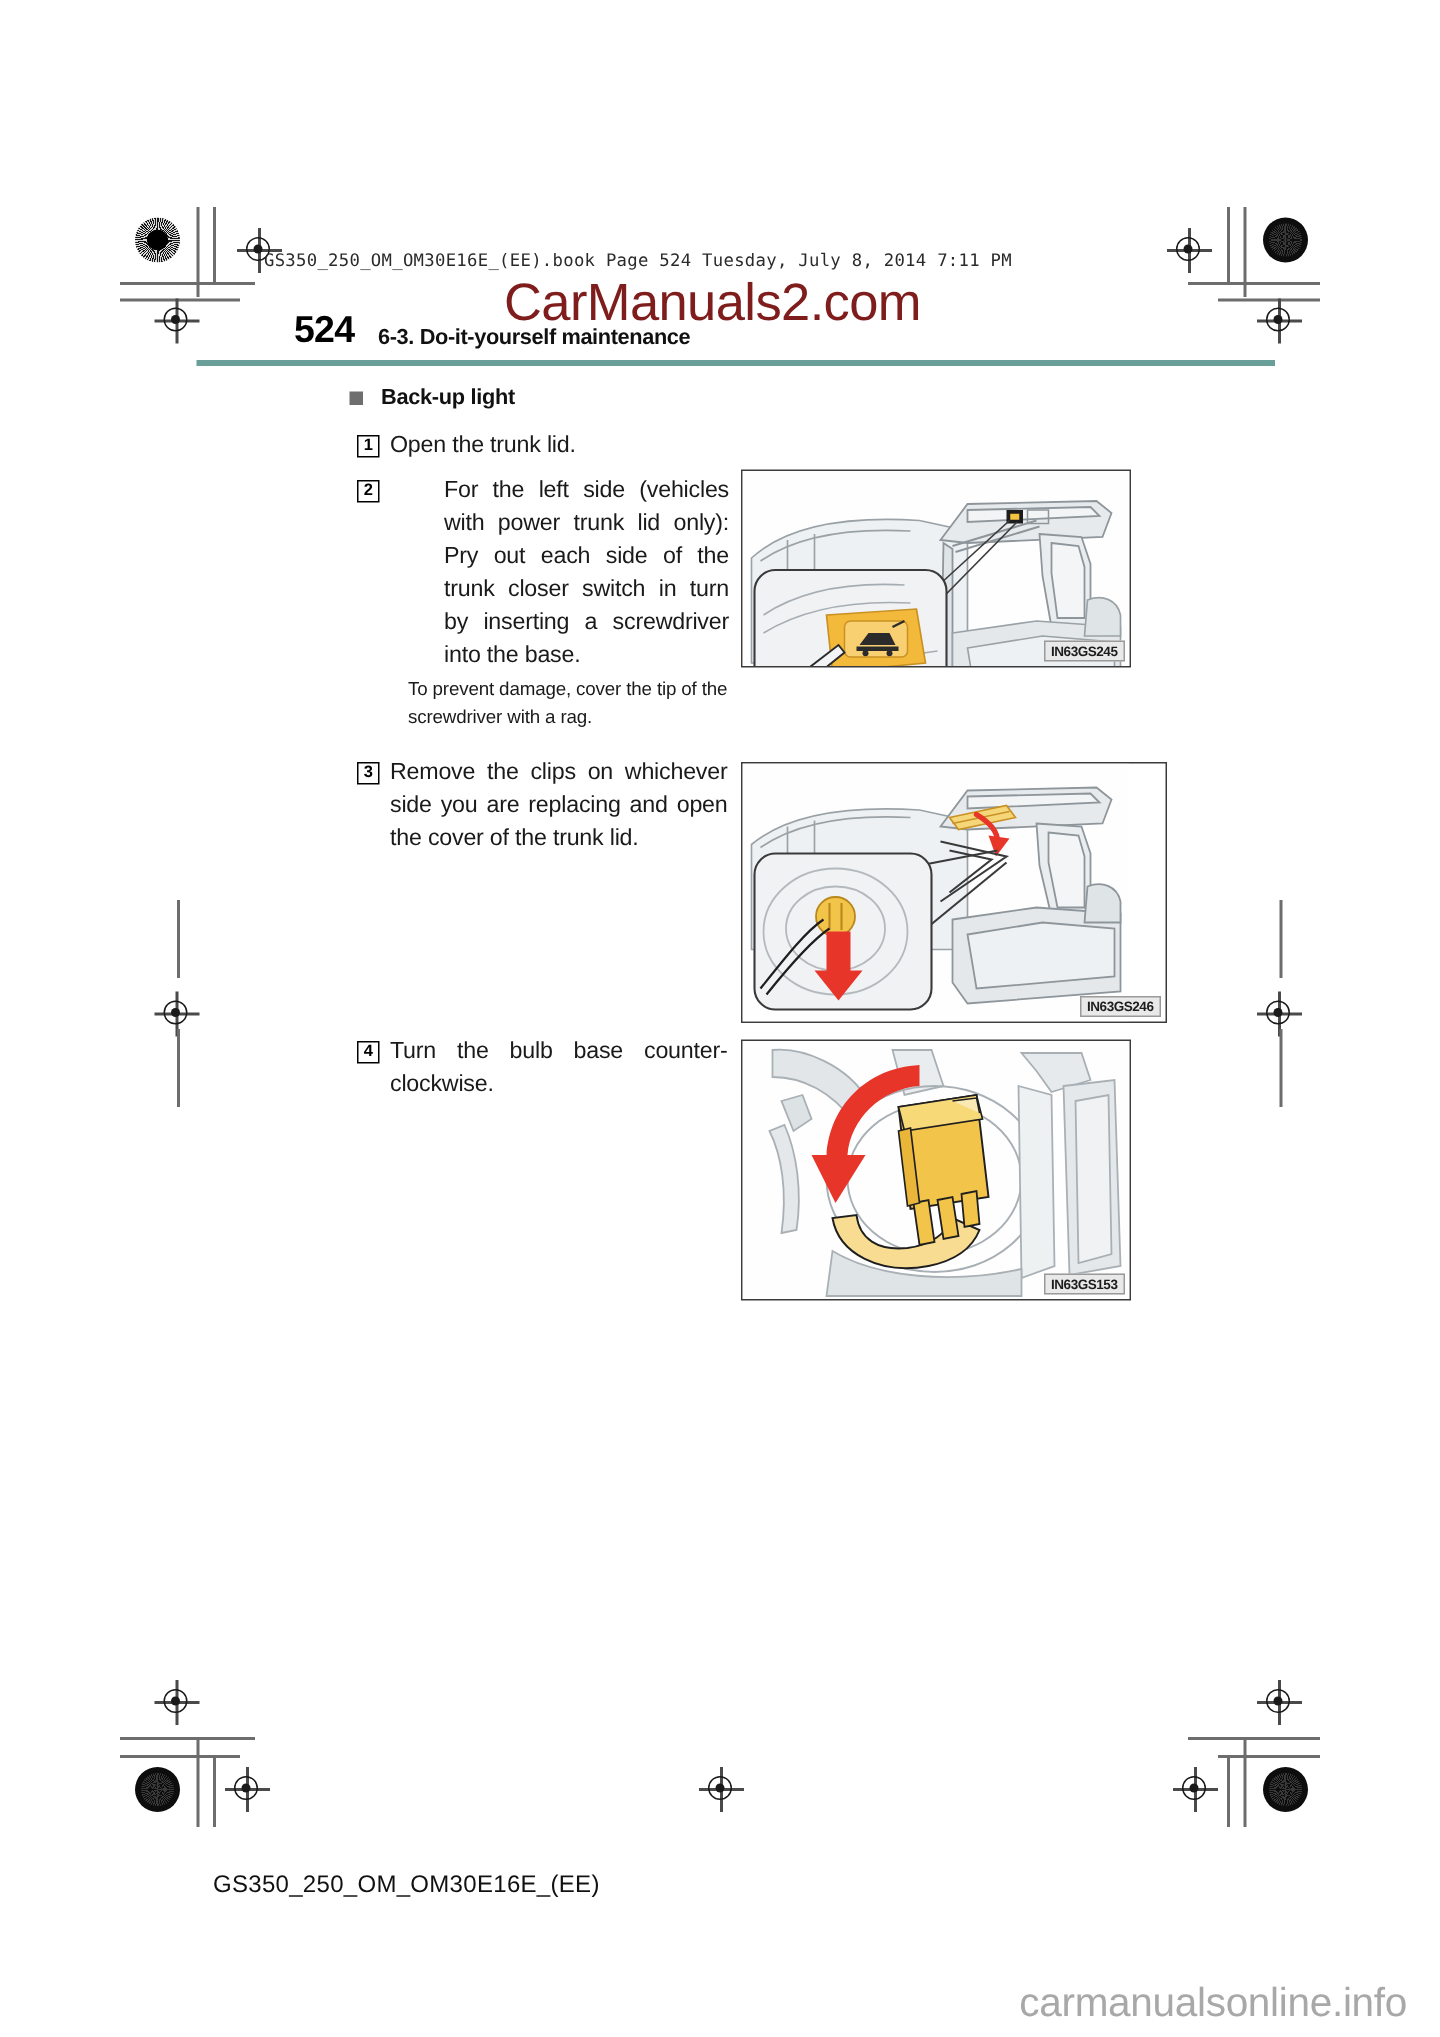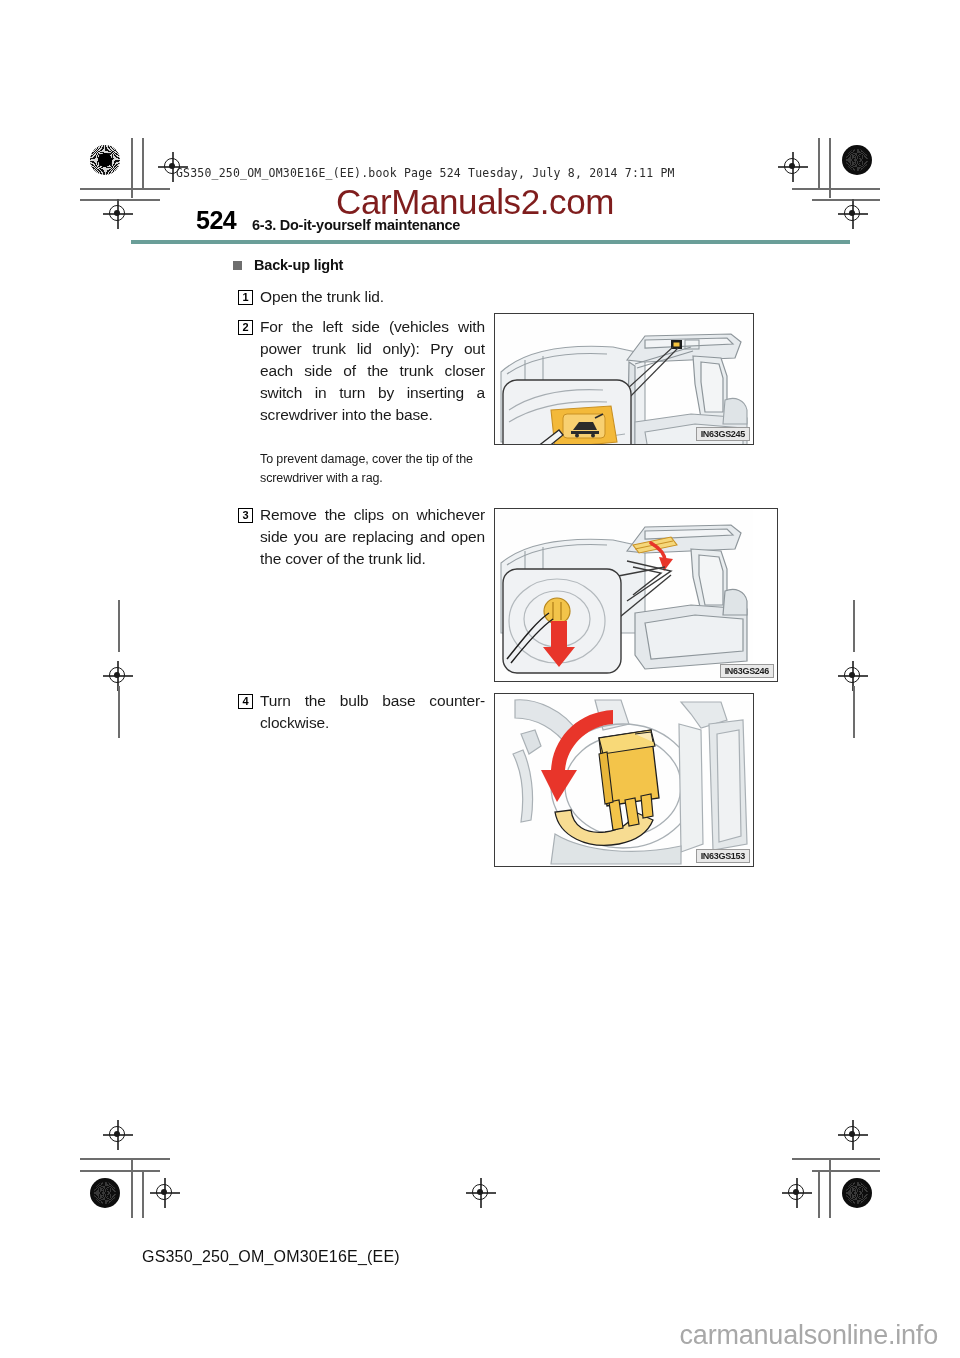--- a/index.html
+++ b/index.html
@@ -182,20 +182,21 @@
     text-justify: inter-word;
   }
   .step-text.nojust { text-align: center; }
 
   .note {
     position: absolute;
     font-size: 12.5px;
     line-height: 19px;
     color: #1a1a1a;
     letter-spacing: -0.1px;
+    margin-left: 12px;
   }
 
   
   .figure {
     position: absolute;
     border: 1.4px solid #3b3b3b;
     background: #ffffff;
     box-sizing: border-box;
     overflow: hidden;
   }
@@ -349,21 +350,21 @@
     <span>Back-up light</span>
   </div>
 
   <div class="step" style="left:238px; top:286px; width:248px;">
     <div class="step-num">1</div>
     <div class="step-text nojust">Open the trunk lid.</div>
   </div>
 
   <div class="step" style="left:238px; top:316px; width:248px;">
     <div class="step-num">2</div>
-    <div class="step-text" style="width:225px;">For the left side (vehicles with power trunk lid only): Pry out each side of the trunk closer switch in turn by inserting a screwdriver into the base.</div>
+    <div class="step-text" style="width:225px;margin-left:36px;">For the left side (vehicles with power trunk lid only): Pry out each side of the trunk closer switch in turn by inserting a screwdriver into the base.</div>
   </div>
 
   <div class="note" style="left:260px; top:450px; width:225px;">To prevent damage, cover the tip of the screwdriver with a rag.</div>
 
   <div class="step" style="left:238px; top:504px; width:248px;">
     <div class="step-num">3</div>
     <div class="step-text" style="width:225px;">Remove the clips on whichever side you are replacing and open the cover of the trunk lid.</div>
   </div>
 
   <div class="step" style="left:238px; top:690px; width:248px;">

